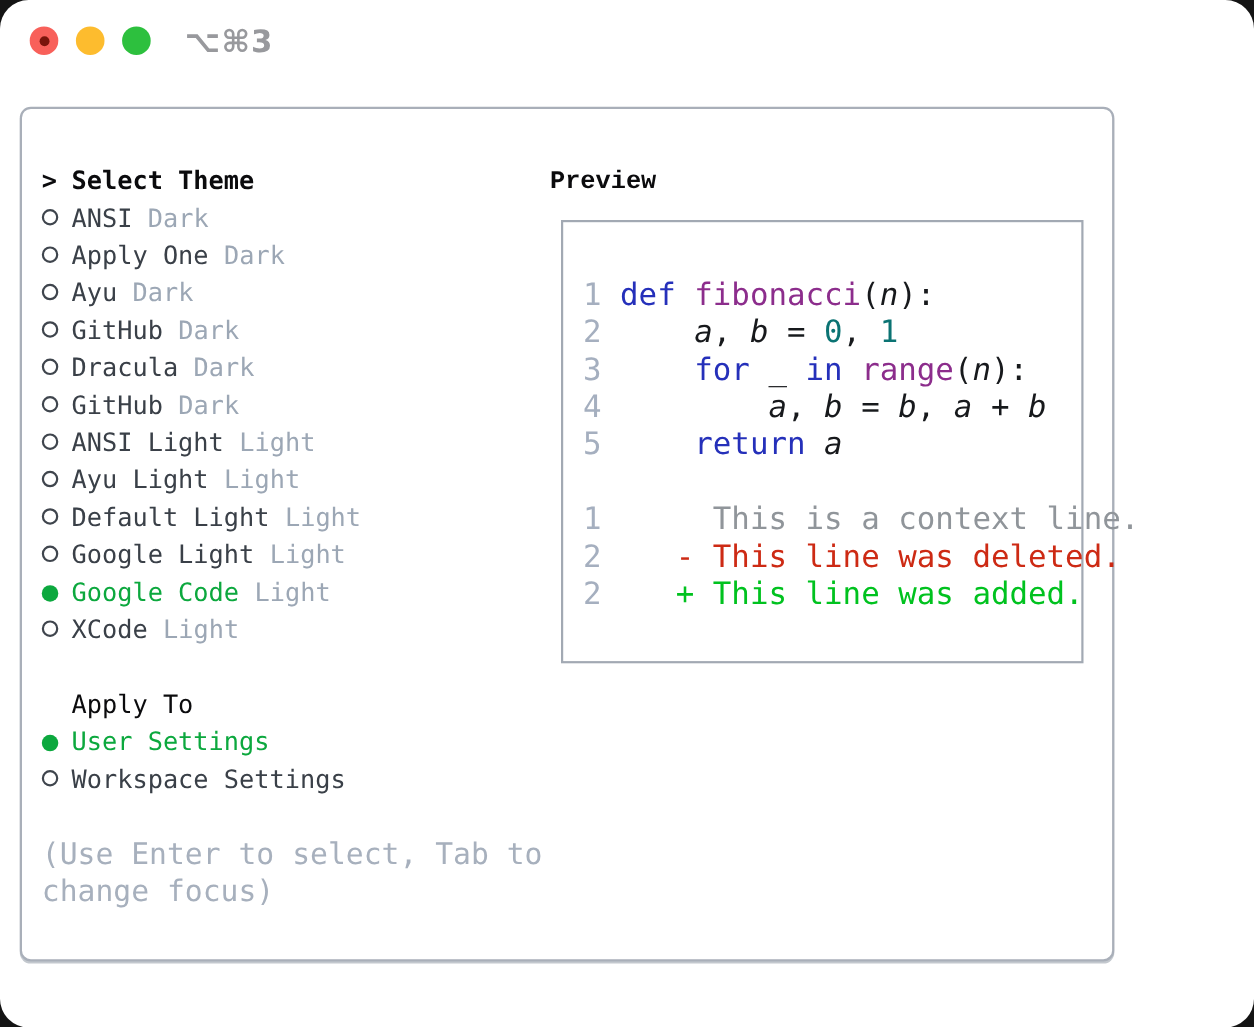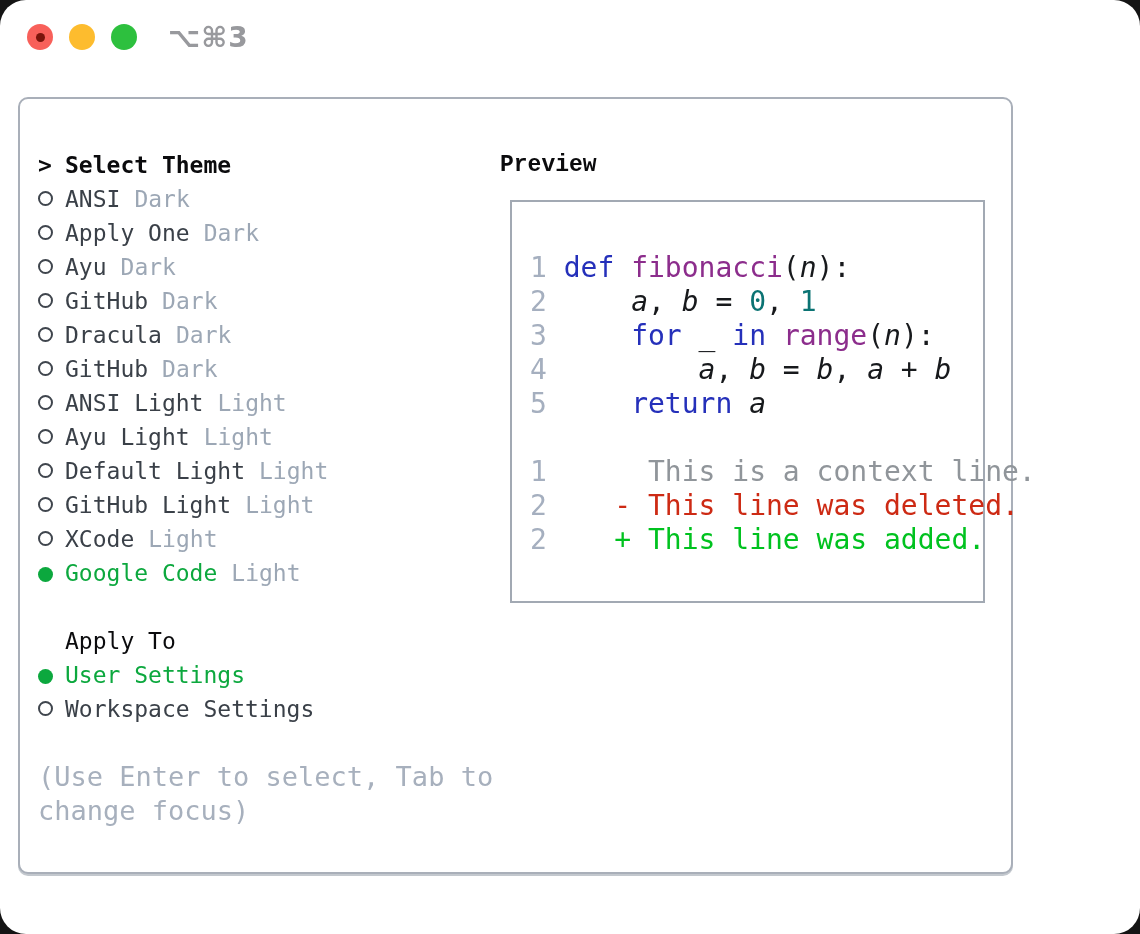--- a/index.html
+++ b/index.html
@@ -93,23 +93,23 @@
 
     <div class="row"><span class="marker"><span class="ring"></span></span><span class="t-name">ANSI</span><span class="t-variant">Dark</span></div>
         <div class="row"><span class="marker"><span class="ring"></span></span><span class="t-name">Apply One</span><span class="t-variant">Dark</span></div>
         <div class="row"><span class="marker"><span class="ring"></span></span><span class="t-name">Ayu</span><span class="t-variant">Dark</span></div>
         <div class="row"><span class="marker"><span class="ring"></span></span><span class="t-name">GitHub</span><span class="t-variant">Dark</span></div>
         <div class="row"><span class="marker"><span class="ring"></span></span><span class="t-name">Dracula</span><span class="t-variant">Dark</span></div>
         <div class="row"><span class="marker"><span class="ring"></span></span><span class="t-name">GitHub</span><span class="t-variant">Dark</span></div>
         <div class="row"><span class="marker"><span class="ring"></span></span><span class="t-name">ANSI Light</span><span class="t-variant">Light</span></div>
         <div class="row"><span class="marker"><span class="ring"></span></span><span class="t-name">Ayu Light</span><span class="t-variant">Light</span></div>
         <div class="row"><span class="marker"><span class="ring"></span></span><span class="t-name">Default Light</span><span class="t-variant">Light</span></div>
-        <div class="row"><span class="marker"><span class="ring"></span></span><span class="t-name">GitHub Light</span><span class="t-variant">Light</span></div>
+        <div class="row"><span class="marker"><span class="ring"></span></span><span class="t-name">Google Light</span><span class="t-variant">Light</span></div>
+        <div class="row"><span class="marker"><span class="dot"></span></span><span class="t-name sel">Google Code</span><span class="t-variant">Light</span></div>
         <div class="row"><span class="marker"><span class="ring"></span></span><span class="t-name">XCode</span><span class="t-variant">Light</span></div>
-        <div class="row"><span class="marker"><span class="dot"></span></span><span class="t-name sel">Google Code</span><span class="t-variant">Light</span></div>
       </div>
 
     <div class="list" id="apply-section">
       <div class="row">
         <span class="marker"></span><span class="hdr-plain">Apply To</span>
       </div>
 
     <div class="row"><span class="marker"><span class="dot"></span></span><span class="t-name sel">User Settings</span></div>
         <div class="row"><span class="marker"><span class="ring"></span></span><span class="t-name">Workspace Settings</span></div>
       </div>

